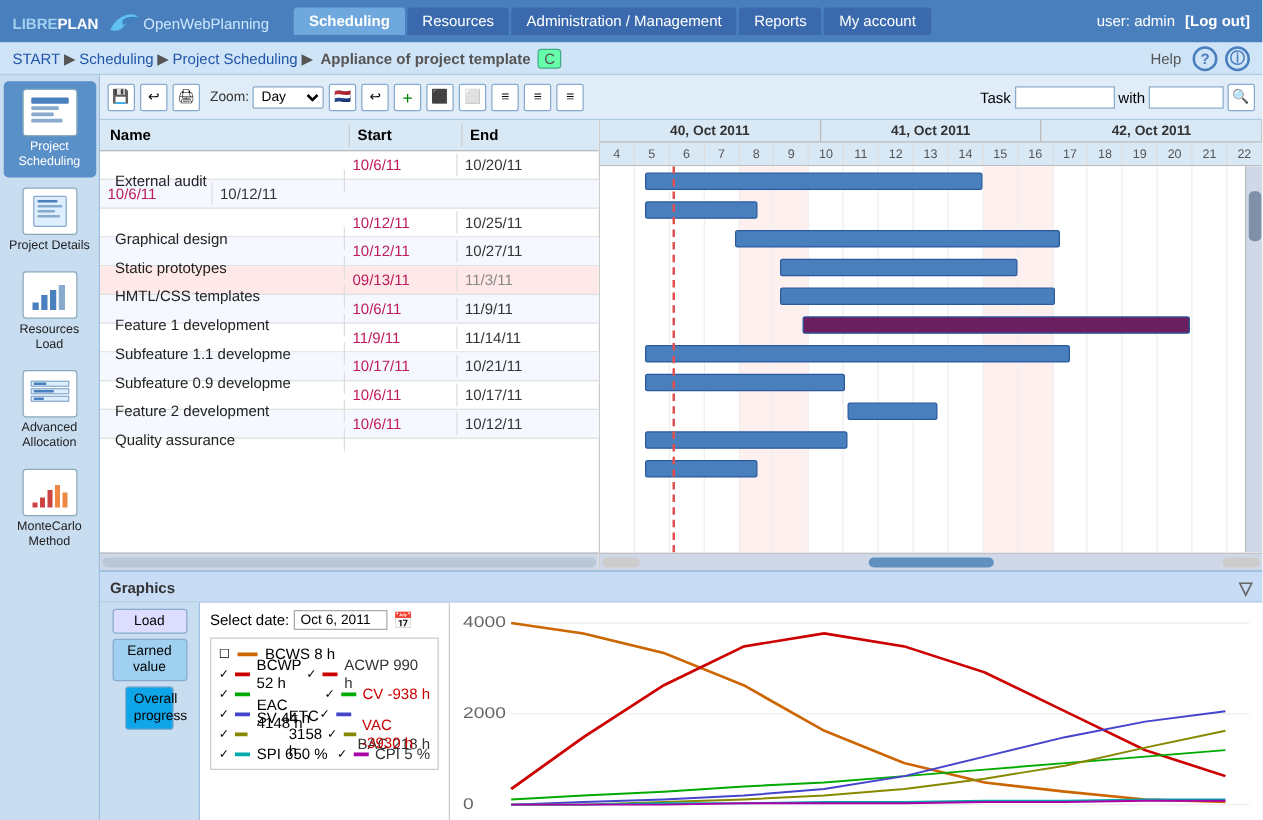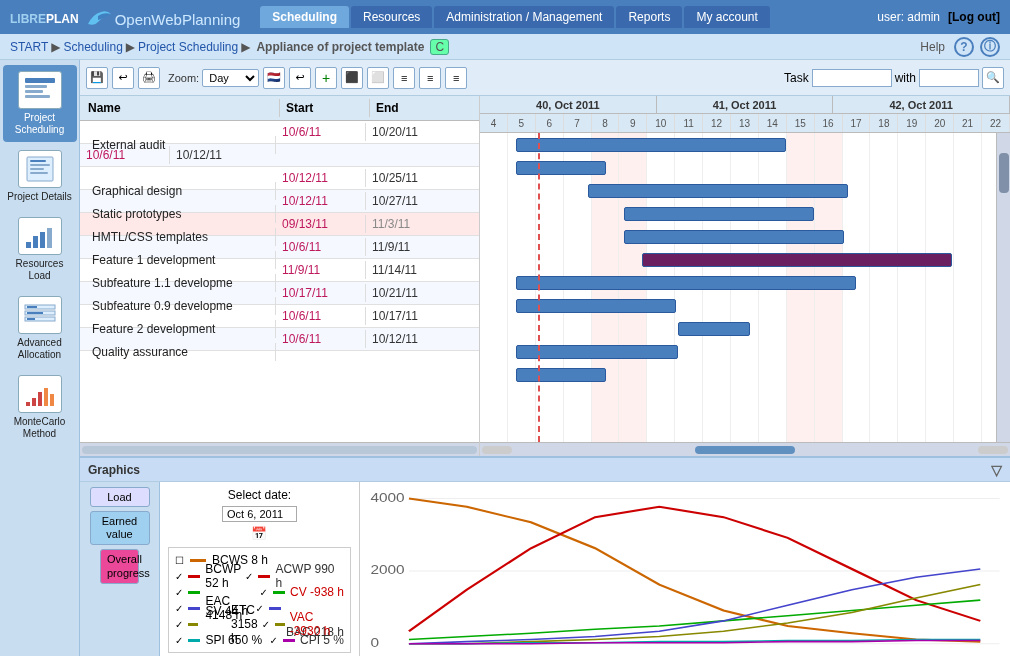--- a/index.html
+++ b/index.html
@@ -9,21 +9,21 @@
     .header { background: #4a7fbd; height: 34px; display: flex; align-items: center; padding: 0 10px; }
     .logo { display: flex; align-items: center; margin-right: 15px; }
     .logo-text { color: white; font-size: 18px; font-weight: bold; }
     .logo-text span { color: #a0d0f0; }
     .logo-bird { width: 30px; height: 22px; margin-left: 4px; }
     .nav-tabs { display: flex; gap: 2px; margin-left: 5px; }
     .nav-tab { padding: 4px 12px; border-radius: 3px 3px 0 0; cursor: pointer; color: white; font-size: 12px; text-decoration: none; }
     .nav-tab.active { background: #6fa8dc; color: white; font-weight: bold; }
     .nav-tab:not(.active) { background: #3a6aad; }
     .header-right { margin-left: auto; color: white; display: flex; align-items: center; gap: 8px; font-size: 12px; }
-    .logout-btn { color: #000000; font-weight: bold; cursor: pointer; }
+    .logout-btn { color: #ffffff; font-weight: bold; cursor: pointer; }
 
     
     .breadcrumb { background: #d0e4f7; padding: 4px 10px; display: flex; align-items: center; height: 26px; border-bottom: 1px solid #b0cce0; }
     .breadcrumb a { color: #2255aa; text-decoration: none; font-size: 12px; }
     .breadcrumb span { color: #555; font-size: 12px; margin: 0 3px; }
     .breadcrumb-current { font-weight: bold; color: #333; }
     .breadcrumb-badge { background: #6fa; border: 1px solid #4a8; border-radius: 3px; padding: 0 4px; font-size: 10px; color: #333; margin-left: 4px; }
     .help-section { margin-left: auto; display: flex; align-items: center; gap: 6px; }
     .help-btn { border: 2px solid #4a7fbd; border-radius: 50%; width: 20px; height: 20px; display: flex; align-items: center; justify-content: center; color: #4a7fbd; font-weight: bold; font-size: 12px; cursor: pointer; }
 
@@ -88,24 +88,24 @@
     .gantt-bar { height: 14px; background: #4a7fbd; border: 1px solid #2a5a9d; border-radius: 2px; position: absolute; }
     .scrollbar-v { width: 14px; background: #d0d8e8; position: absolute; right: 0; top: 0; bottom: 0; }
 
     
     .graphics-section { height: 200px; background: #e8f0f8; border-top: 2px solid #a0c0e0; flex-shrink: 0; display: flex; flex-direction: column; }
     .graphics-header { background: #c8ddf5; padding: 4px 8px; font-weight: bold; color: #333; font-size: 12px; border-bottom: 1px solid #b0cce0; display: flex; align-items: center; justify-content: space-between; height: 24px; }
     .graphics-body { display: flex; flex: 1; overflow: hidden; }
     .graphics-left { width: 80px; background: #c8ddf0; border-right: 1px solid #a0c0e0; display: flex; flex-direction: column; align-items: center; padding-top: 5px; gap: 4px; }
     .graphics-tab { padding: 3px 6px; border: 1px solid #88aacc; background: #ddf; border-radius: 3px; cursor: pointer; font-size: 11px; width: 60px; text-align: center; }
     .earned-value-btn { padding: 3px 6px; border: 1px solid #88aacc; background: #a0d0f0; border-radius: 3px; cursor: pointer; font-size: 11px; width: 60px; text-align: center; line-height: 1.2; }
-    .overall-btn { padding: 3px 6px; border: 1px solid #88aacc; background: #ec4899; border-radius: 3px; cursor: pointer; font-size: 11px; width: 39px; text-align: center; line-height: 1.2; }
+    .overall-btn { padding: 3px 6px; border: 1px solid #88aacc; background: #0ea5e9; border-radius: 3px; cursor: pointer; font-size: 11px; width: 39px; text-align: center; line-height: 1.2; }
     .graphics-main { flex: 1; display: flex; overflow: hidden; }
     .legend-panel { width: 200px; background: white; border-right: 1px solid #ccc; padding: 6px 8px; }
-    .legend-date { display: flex; align-items: center; gap: 4px; margin-bottom: 6px; font-size: 11px; flex-direction: column; }
+    .legend-date { display: flex; align-items: center; gap: 4px; margin-bottom: 6px; font-size: 11px; }
     .date-input { border: 1px solid #aaa; padding: 1px 4px; font-size: 11px; width: 75px; }
     .calendar-icon { cursor: pointer; font-size: 13px; }
     .legend-box { border: 1px solid #ccc; padding: 4px 6px; }
     .legend-item { display: flex; align-items: center; gap: 4px; height: 16px; font-size: 11px; }
     .chart-area { flex: 1; background: white; padding: 4px; position: relative; overflow: hidden; }
     .chart-svg { width: 100%; height: 100%; }
 
     
     .collapse-btn { cursor: pointer; color: #666; font-size: 14px; }
 
@@ -117,21 +117,21 @@
 <body>
 
 <div class="header">
   <div class="logo">
     <span class="logo-text"><span>LIBRE</span><b>PLAN</b></span>
     <svg class="logo-bird" viewBox="0 0 30 22">
       <path d="M5,18 Q10,8 18,6 Q24,4 28,8 Q20,10 15,16 Q12,20 5,18z" fill="#60c0f0"></path>
       <path d="M15,10 Q20,6 28,8 Q22,12 15,14z" fill="#4080c0"></path>
     </svg>
     <div style="display:flex;flex-direction:column;margin-left:2px;">
-      <div style="font-size:15px;color:#cce8ff;margin-top:4px;">OpenWebPlanning</div>
+      <div style="font-size:12px;color:#cce8ff;margin-top:4px;">OpenWebPlanning</div>
     </div>
   </div>
   <div class="nav-tabs">
     <div class="nav-tab active">Scheduling</div>
     <div class="nav-tab">Resources</div>
     <div class="nav-tab">Administration / Management</div>
     <div class="nav-tab">Reports</div>
     <div class="nav-tab">My account</div>
   </div>
   <div class="header-right">

